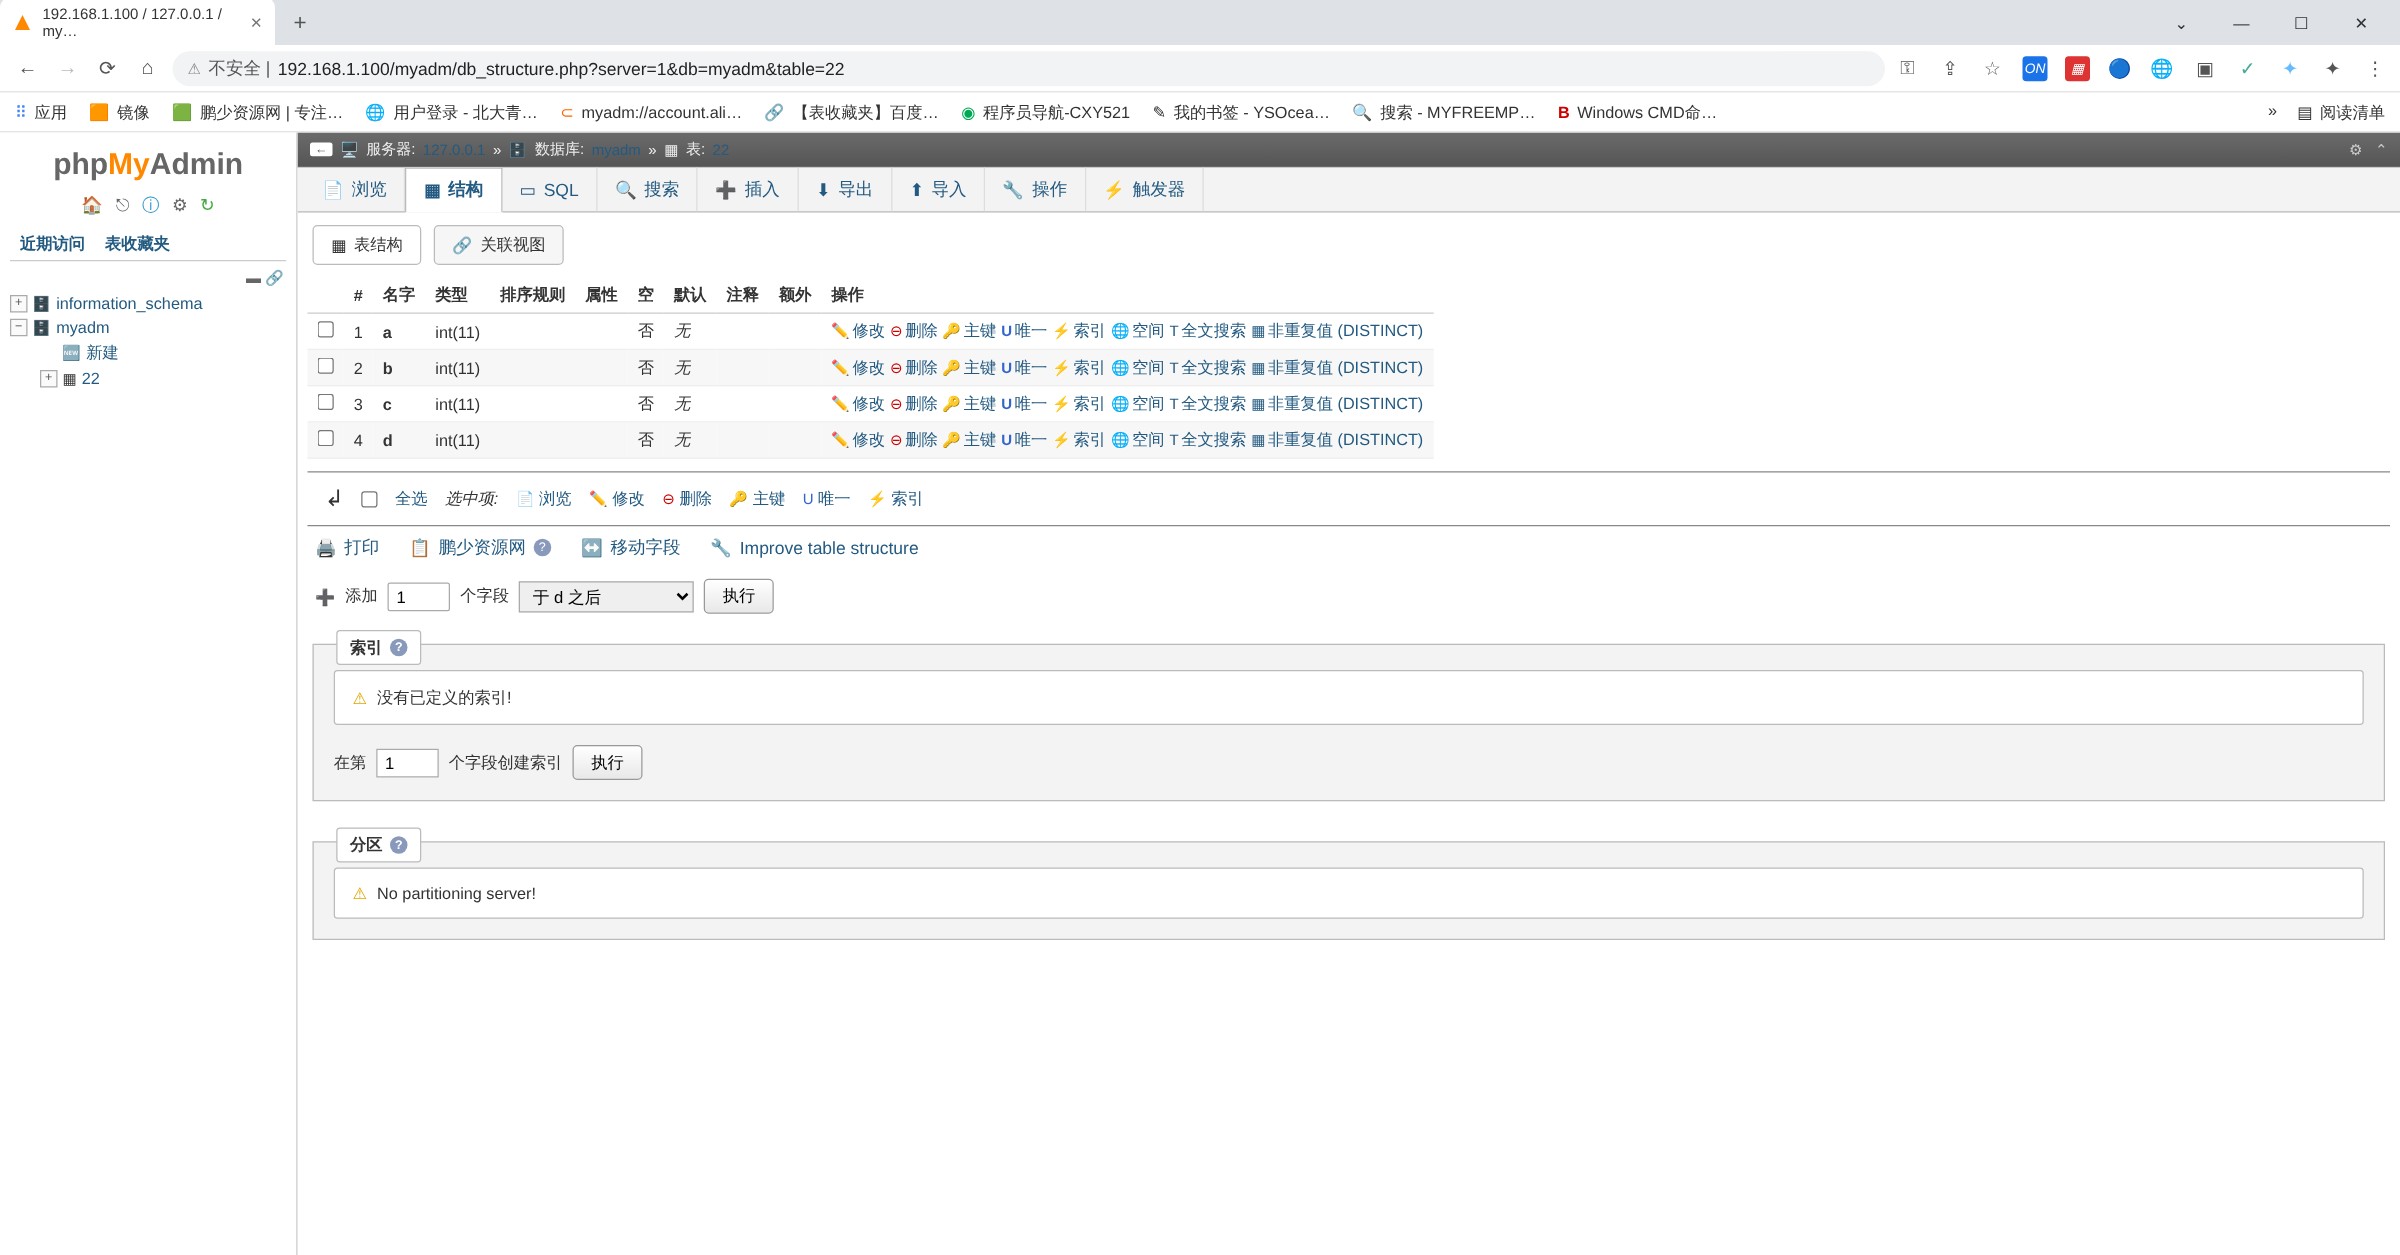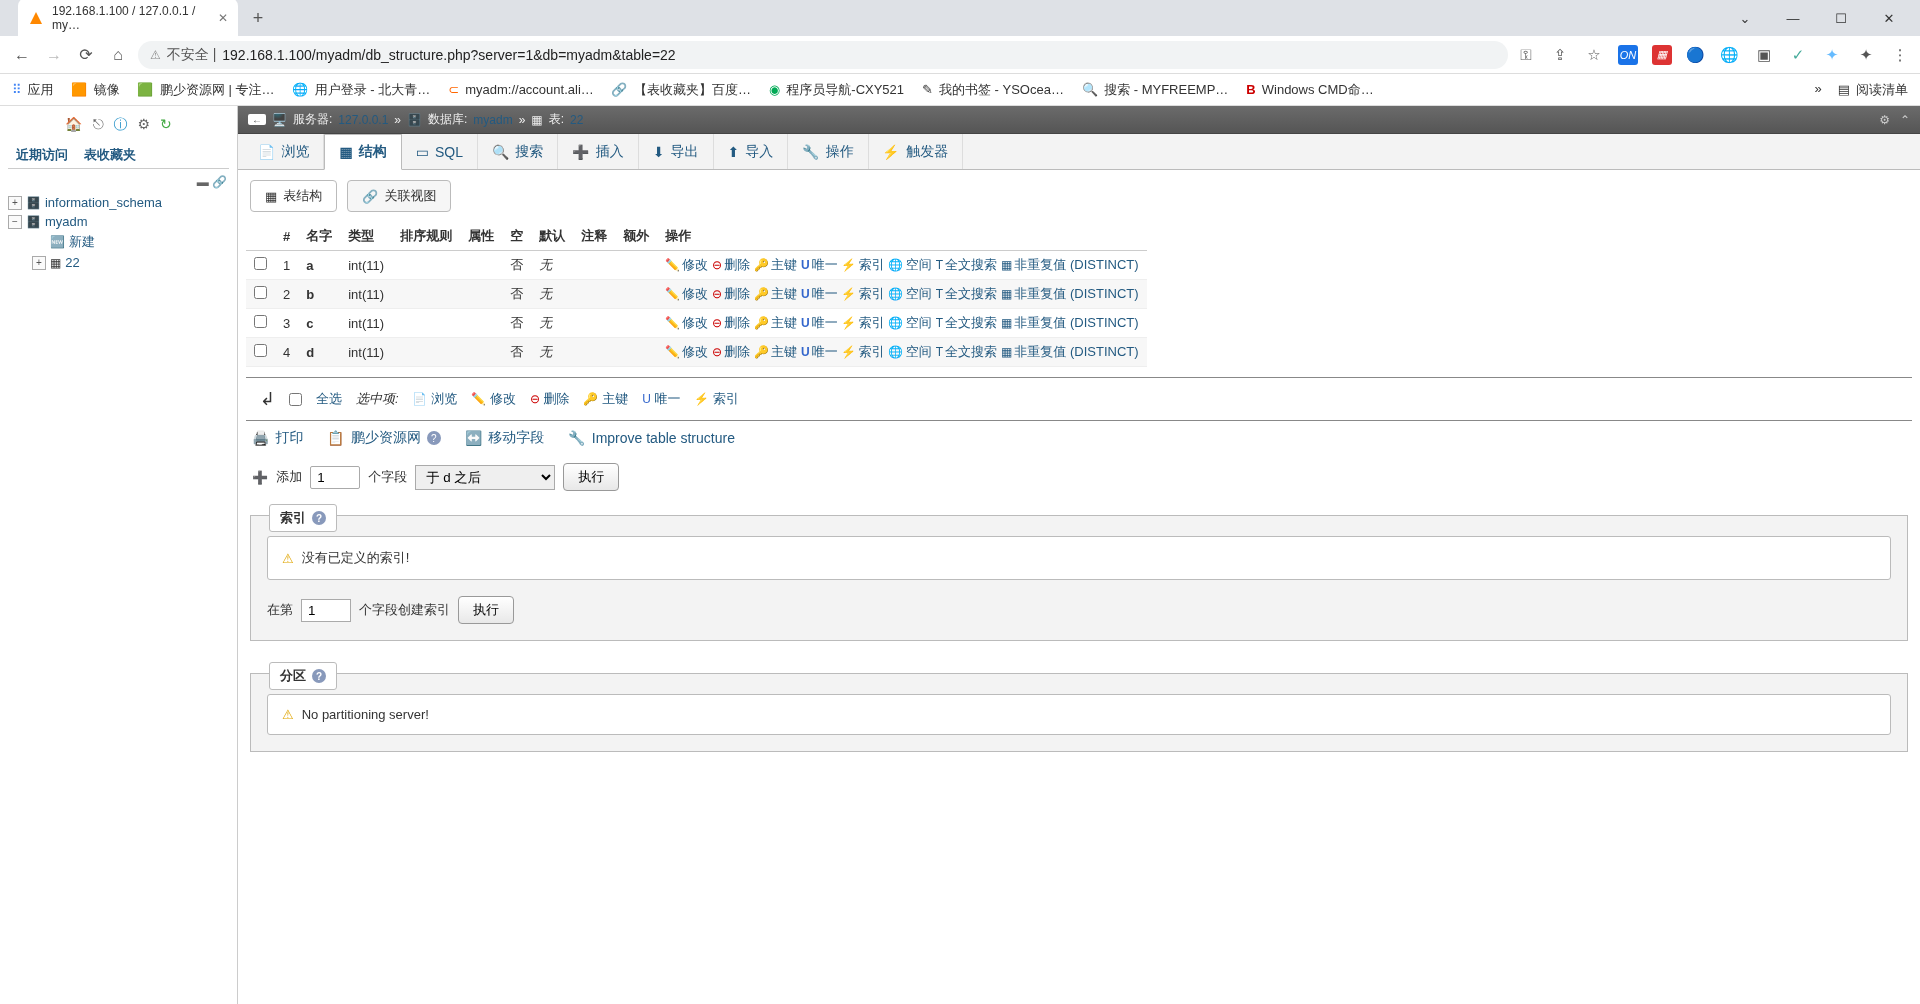--- a/index.html
+++ b/index.html
@@ -1,21 +1,21 @@
 <!DOCTYPE html>
 <html><head>
 <meta charset="utf-8">
 <style>
 * { box-sizing: border-box; margin: 0; padding: 0; }
 body { font-family: "Segoe UI", Tahoma, sans-serif; font-size: 13px; background: #fff; color: #333; width: 1920px; height: 1004px; overflow: hidden; }
 a { color: #235a81; text-decoration: none; cursor: pointer; }
 
 
 .browser-chrome { background: #dee1e6; }
-.tab-strip { display: flex; align-items: center; height: 36px; padding-left: 18px; }
+.tab-strip { display: flex; align-items: center; height: 36px; padding-left: 0; }
 .browser-tab { display: flex; align-items: center; background: #fff; border-radius: 8px 8px 0 0; padding: 6px 10px; gap: 8px; font-size: 12px; width: 220px; }
 .favicon { width: 16px; height: 16px; display: inline-flex; }
 .new-tab-btn { width: 28px; height: 28px; display: flex; align-items: center; justify-content: center; font-size: 18px; color: #555; margin-left: 6px; border-radius: 4px; }
 .window-controls { margin-left: auto; display: flex; gap: 18px; padding-right: 16px; color: #333; }
 .window-controls span { font-size: 13px; cursor: default; width: 30px; text-align: center; }
 .addr-bar { display: flex; align-items: center; background: #fff; height: 38px; padding: 0 10px; gap: 8px; border-bottom: 1px solid #ddd; }
 .nav-btn { width: 24px; height: 24px; display: flex; align-items: center; justify-content: center; color: #555; font-size: 16px; }
 .url-box { flex: 1; display: flex; align-items: center; border-radius: 14px; background: #f1f3f4; height: 28px; padding: 0 12px; font-size: 14px; color: #555; gap: 6px; }
 .url-box .lock { color: #888; font-size: 12px; }
 .addr-icons { display: flex; gap: 14px; align-items: center; }
@@ -172,20 +172,23 @@
       </span>
     <div class="bm-right">
       <span>»</span>
       <span class="bm-item">▤ <span>阅读清单</span></span>
     </div>
   </div>
 </div>
 
 <div class="app">
   <div class="sidebar">
+    <div class="logo">
+      <span class="php">php</span><span class="my">My</span><span class="admin">Admin</span>
+    </div>
     <div class="side-icons">
       <span>🏠</span>
       <span>⎋</span>
       <span style="color:#39c">ⓘ</span>
       <span>⚙</span>
       <span style="color:#4a4">↻</span>
     </div>
     <div class="side-tabs">
       <div class="side-tab">近期访问</div>
       <div class="side-tab">表收藏夹</div>

